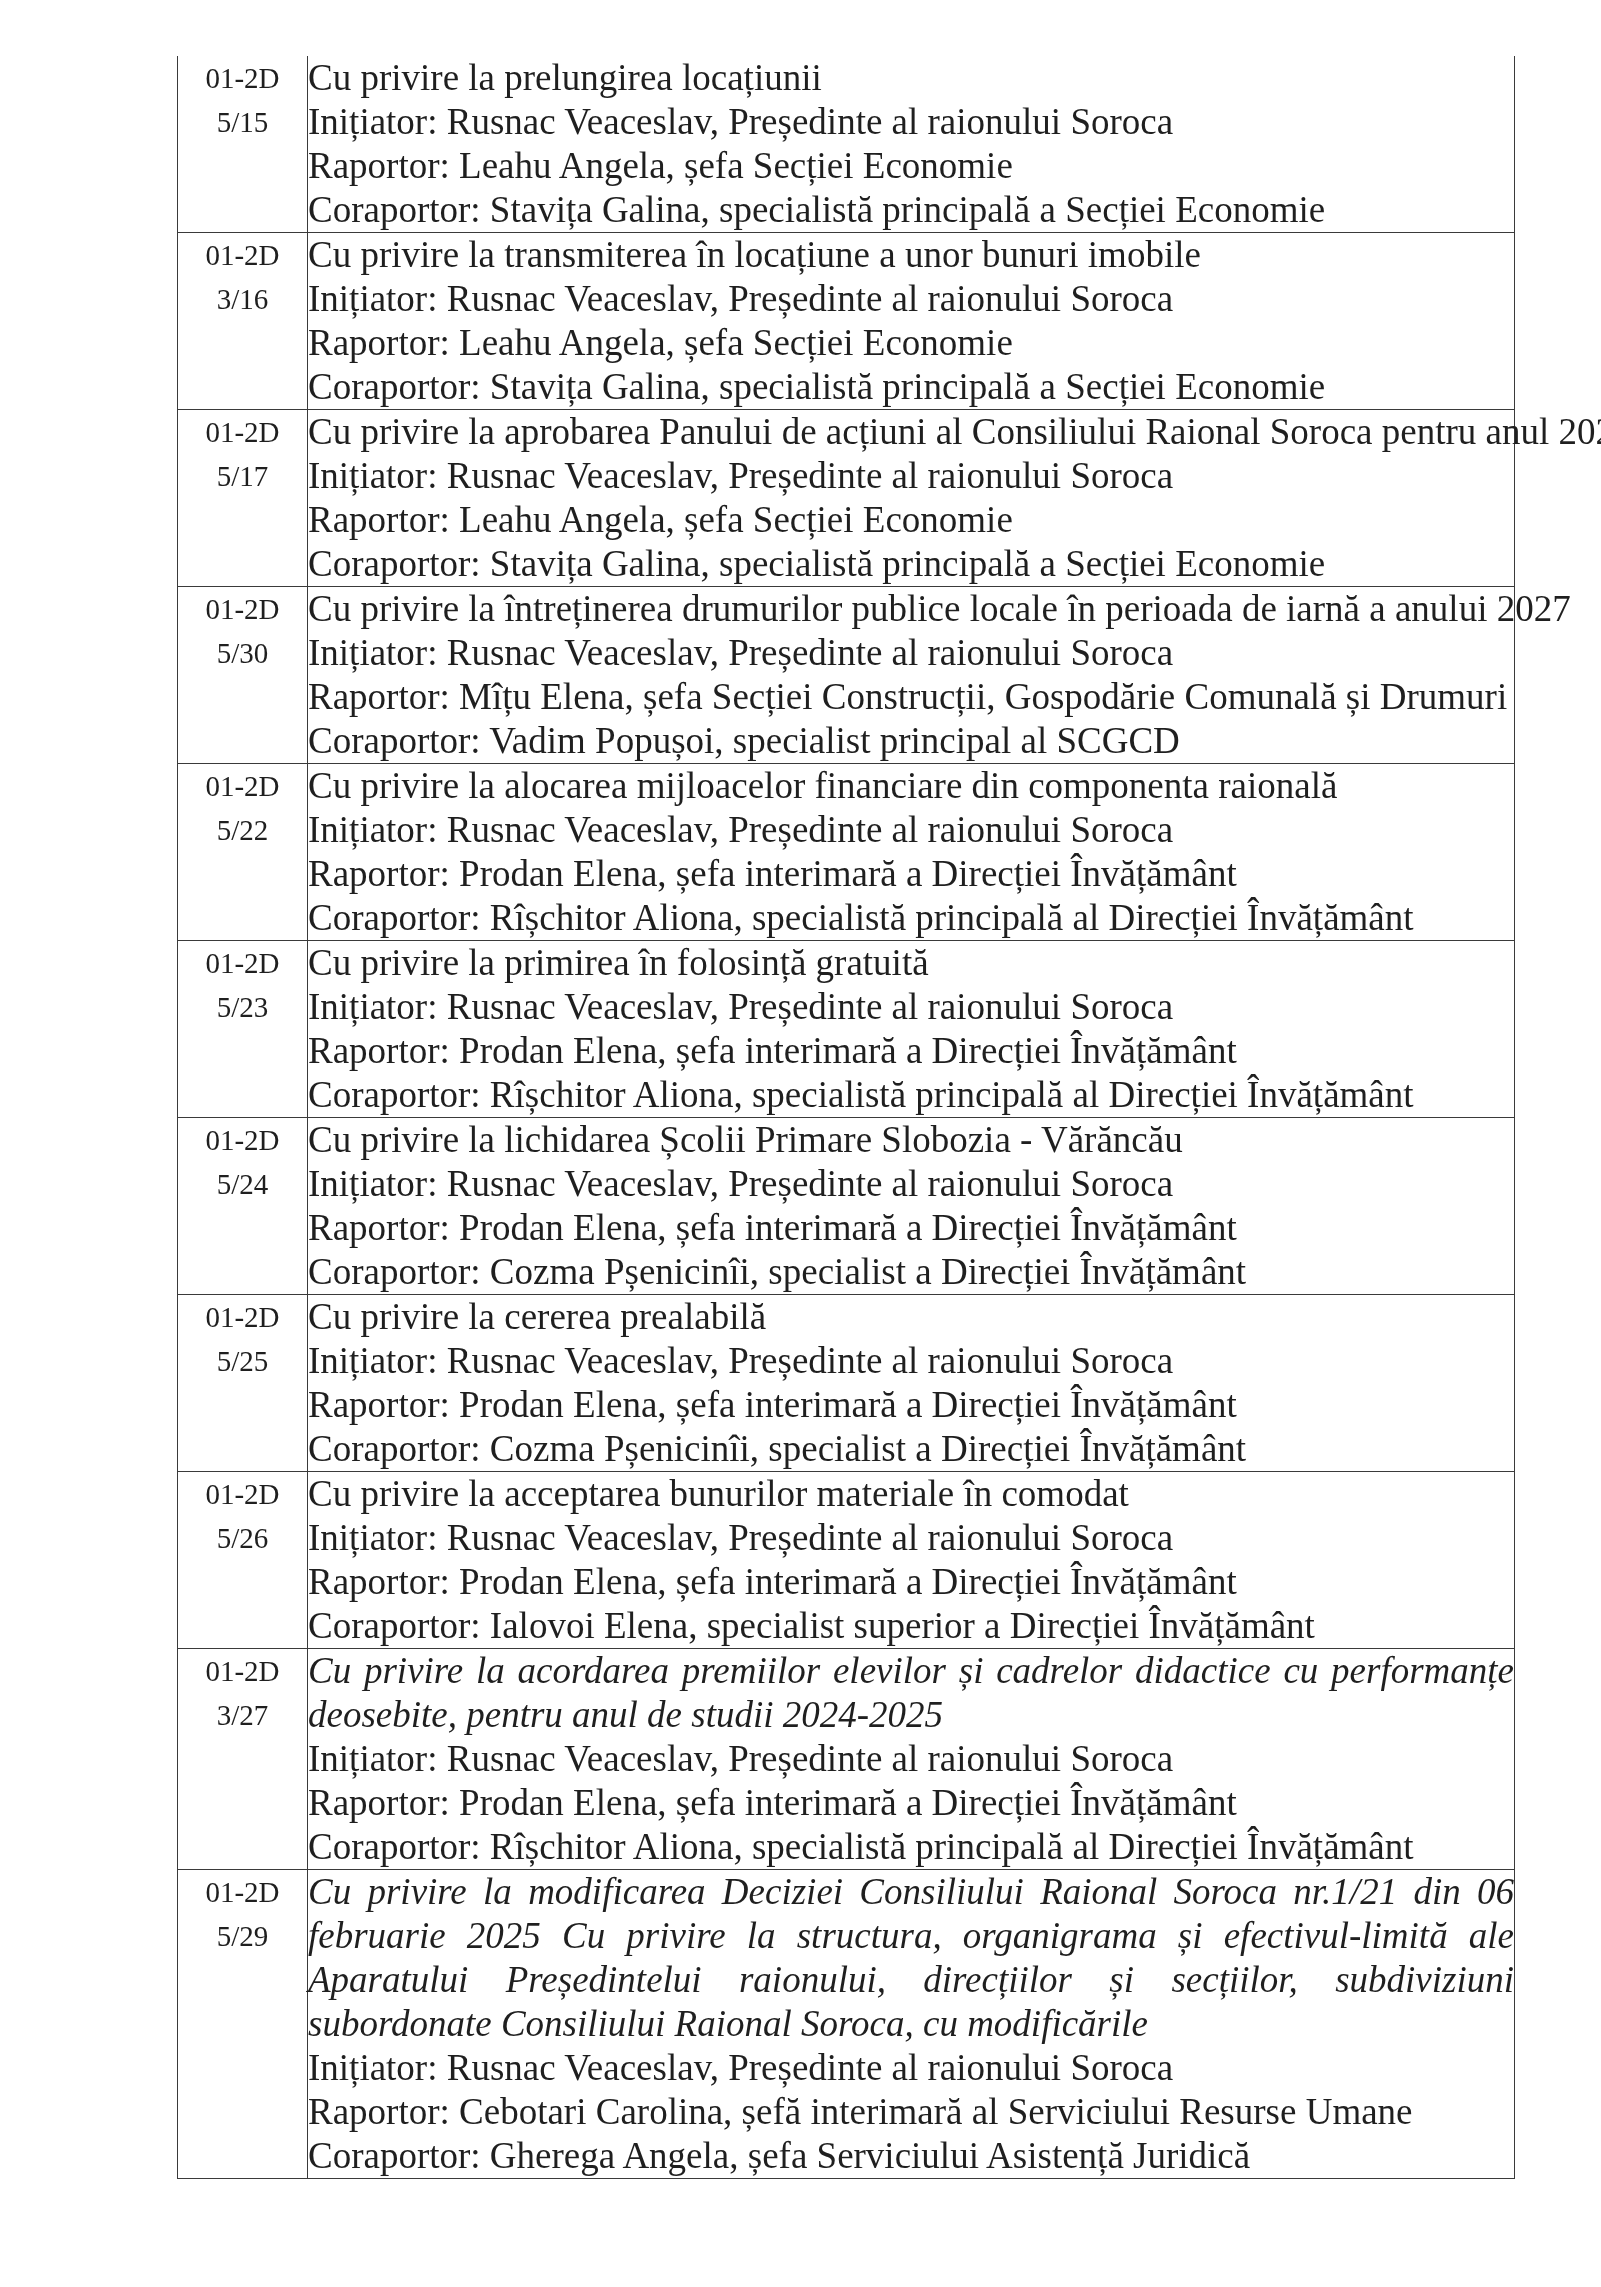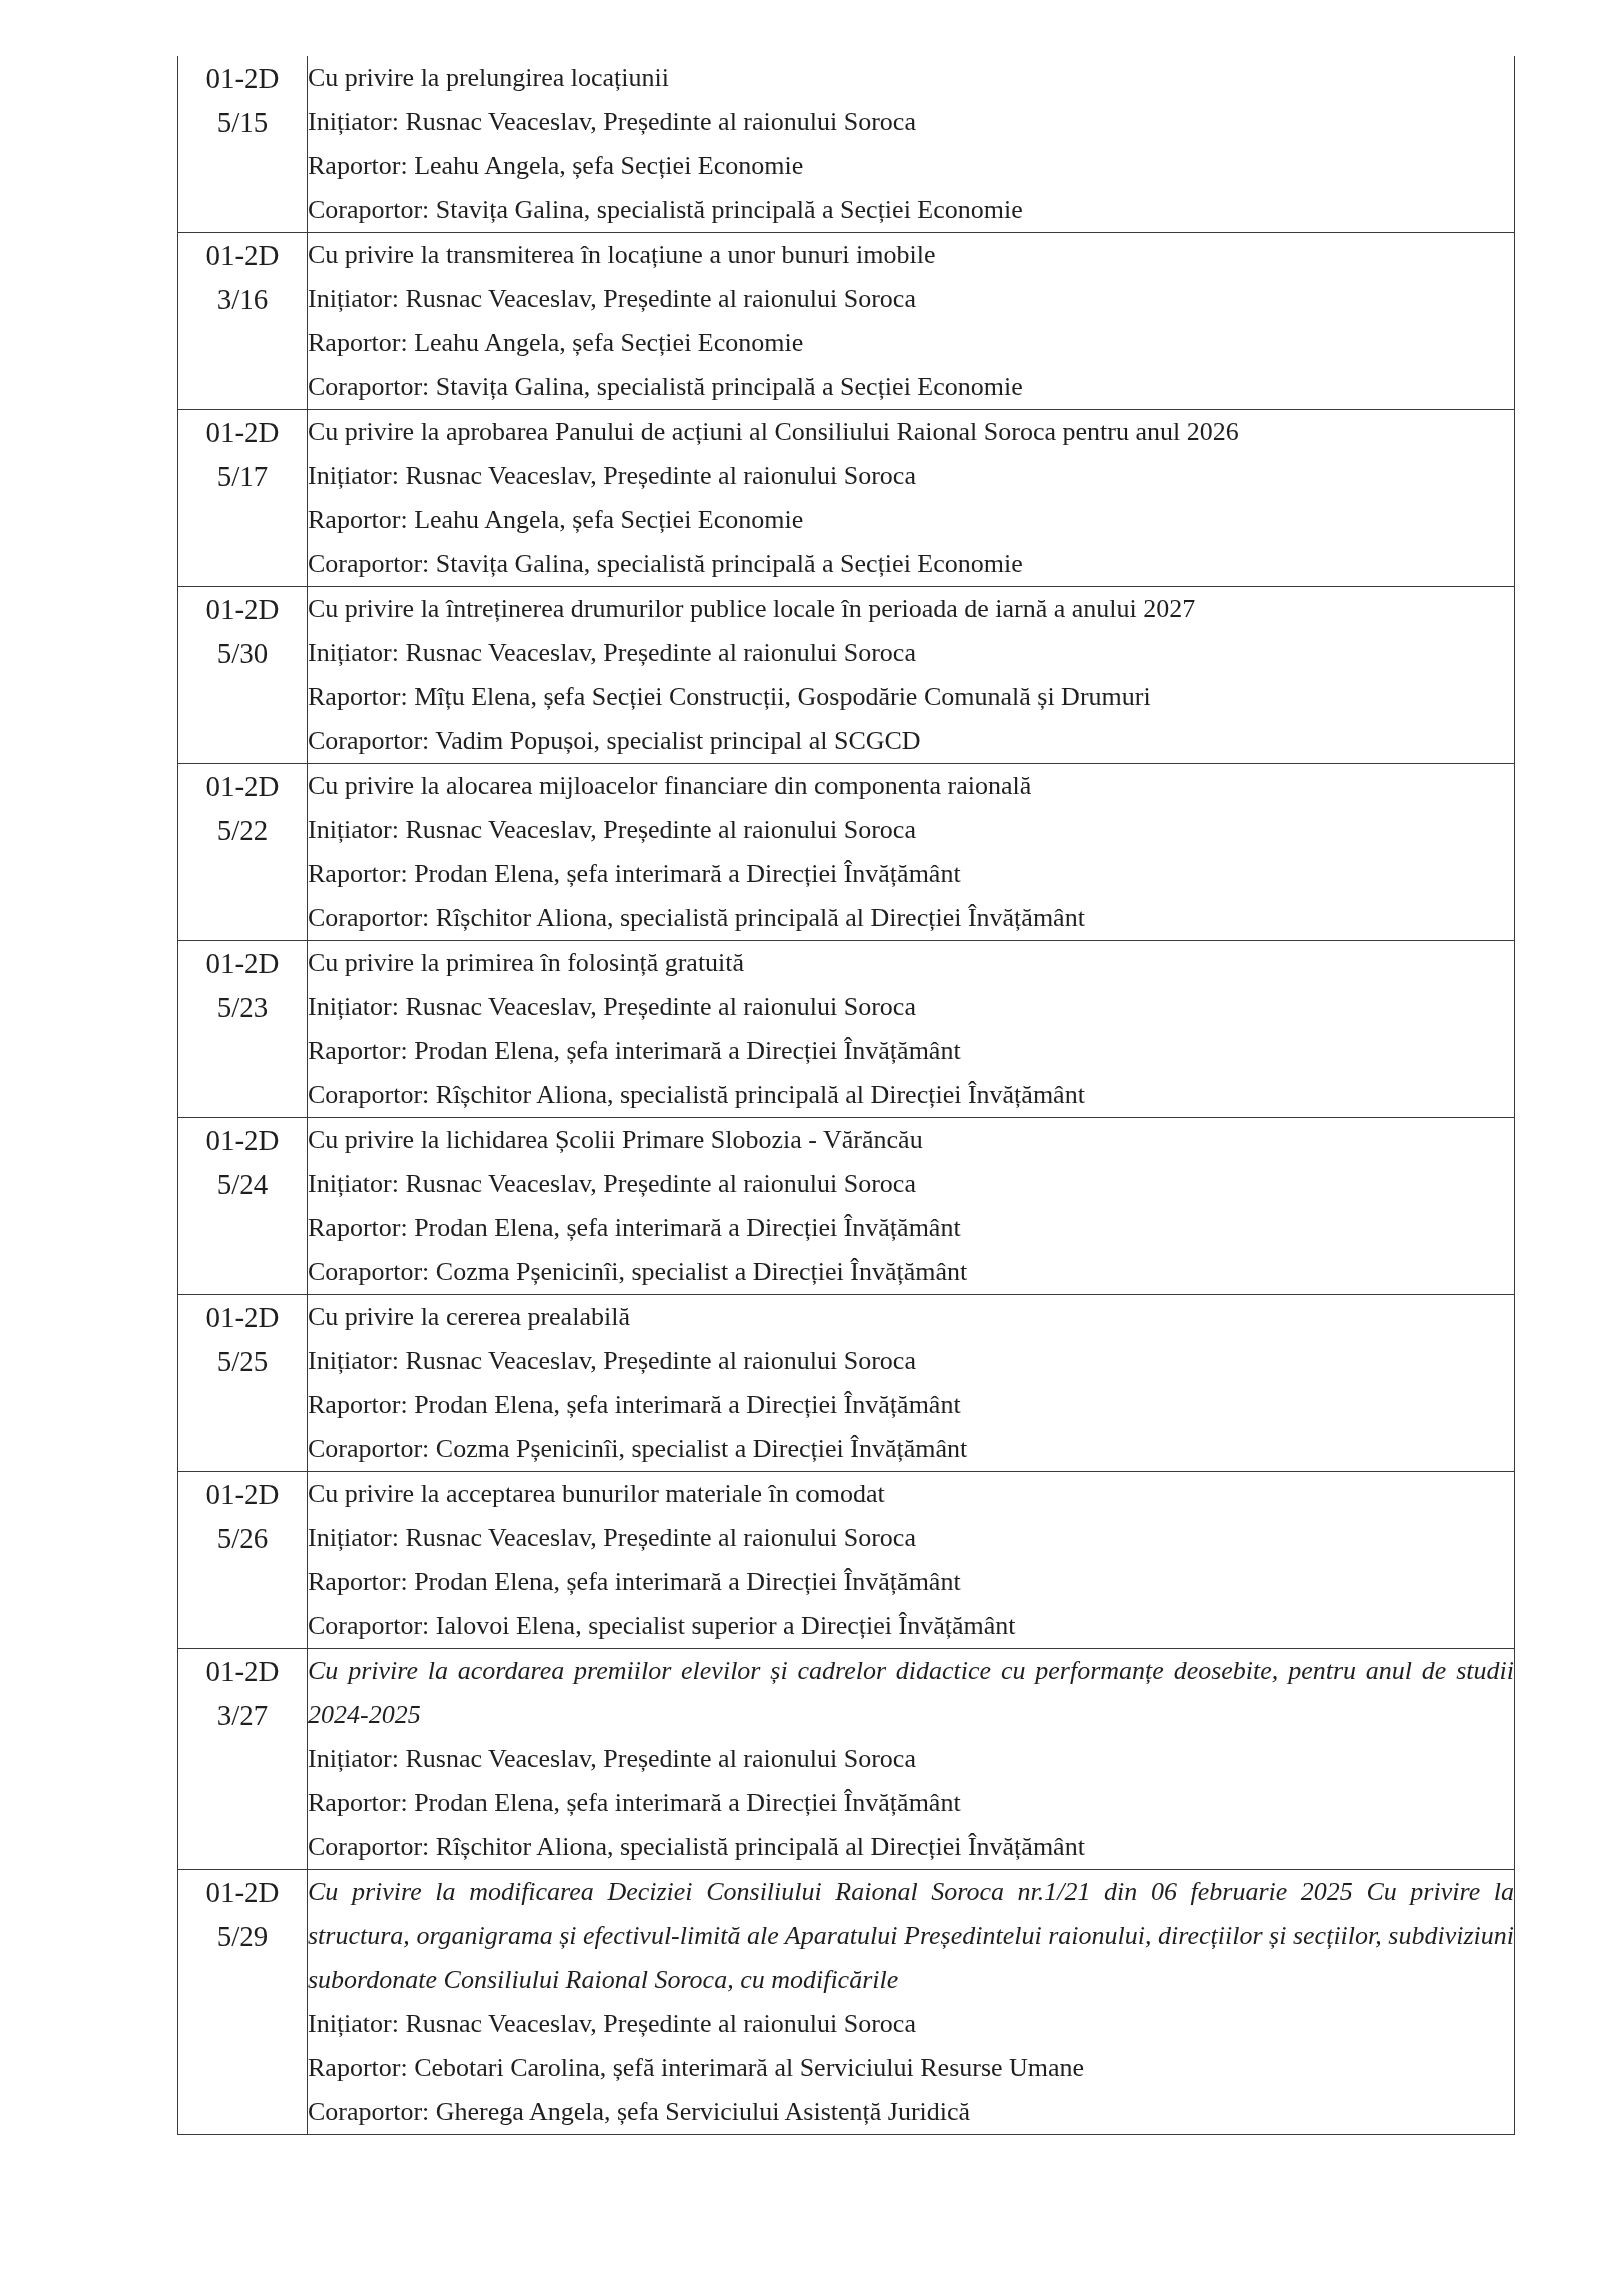--- a/index.html
+++ b/index.html
@@ -38,21 +38,21 @@
     col.c-code { width: 130px; }
     col.c-body { width: 1207px; }
     .code {
       text-align: center;
       font-size: 29px;
       line-height: 44px;
       padding-top: 1.9px;
     }
     .code span { display: block; }
     .body {
-      font-size: 26px;
+      font-size: 37px;
       line-height: 44px;
       padding: 1.9px 9.7px 0 9.7px;
     }
     .body div { white-space: nowrap; }
     .body .justify {
       white-space: normal;
       text-align: justify;
       text-align-last: left;
       font-style: italic;
     }

